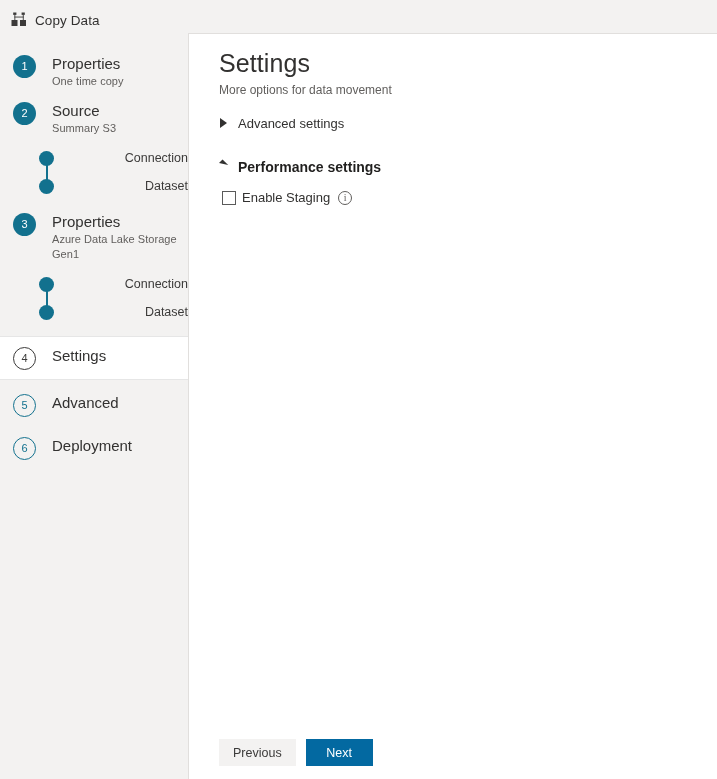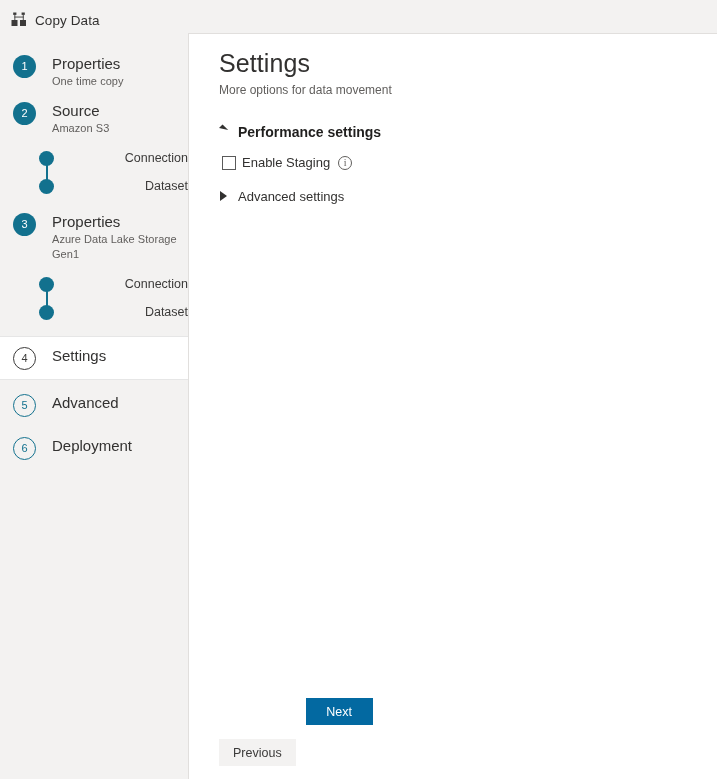--- a/index.html
+++ b/index.html
@@ -274,21 +274,20 @@
     font-family: "Liberation Sans", sans-serif;
     border: none;
     cursor: pointer;
     display: inline-flex;
     align-items: center;
     justify-content: center;
   }
   .btn.secondary {
     background: #f3f2f1;
     color: #3b3a39;
-    margin-top: 41px;
   }
   .btn.primary {
     background: #0369a1;
     color: #ffffff;
     min-width: 67px;
   }
 </style>
 </head>
 <body>
 
@@ -316,21 +315,21 @@
       <div class="step-text">
         <span class="step-label">Properties</span>
         <span class="step-sub">One time copy</span>
       </div>
     </div>
 
     <div class="step">
       <div class="circle filled">2</div>
       <div class="step-text">
         <span class="step-label">Source</span>
-        <span class="step-sub">Amazon S3</span>
+        <span class="step-sub">Summary S3</span>
       </div>
     </div>
     <div class="substeps">
       <div class="connector"></div>
       <div class="substep">
         <span class="dot"></span>
         <span class="substep-label">Connection</span>
       </div>
       <div class="substep">
         <span class="dot"></span>
@@ -379,40 +378,40 @@
     </div>
 
   </nav>
 
   <section class="main">
     <div class="main-inner">
 
       <h1 class="page-title">Settings</h1>
       <p class="page-subtitle">More options for data movement</p>
 
+      <div class="section advanced-row">
+        <div class="section-header">
+          <span class="tri right"></span>
+          <span class="section-title normal">Advanced settings</span>
+        </div>
+      </div>
+
       <div class="section">
         <div class="section-header">
           <span class="tri down"></span>
           <span class="section-title">Performance settings</span>
         </div>
 
         <div class="field-row">
           <span class="checkbox"></span>
           <span class="checkbox-label">Enable Staging</span>
           <span class="info-icon">i</span>
         </div>
       </div>
 
-      <div class="section advanced-row">
-        <div class="section-header">
-          <span class="tri right"></span>
-          <span class="section-title normal">Advanced settings</span>
-        </div>
-      </div>
-
     </div>
 
     <div class="footer">
       <button class="btn secondary">Previous</button>
       <button class="btn primary">Next</button>
     </div>
   </section>
 
 </div>
 

